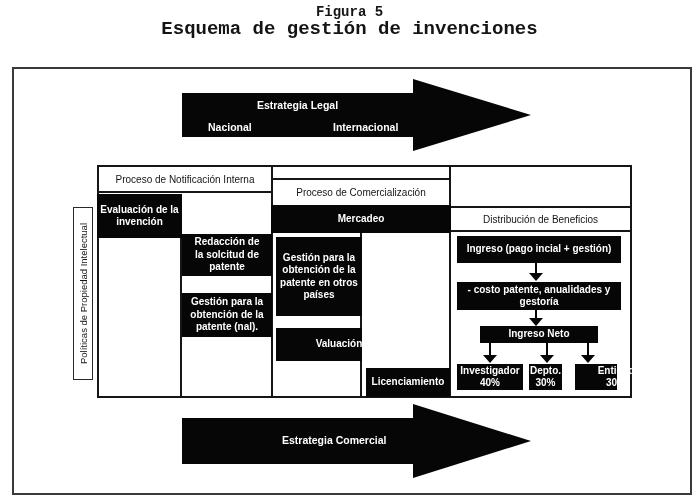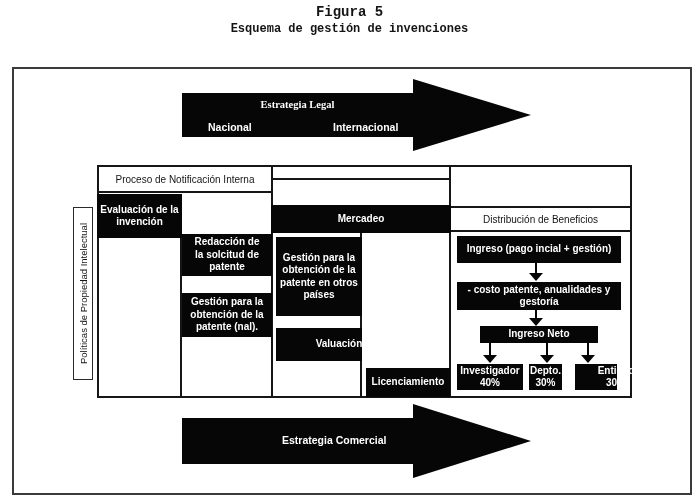--- a/index.html
+++ b/index.html
@@ -4,21 +4,21 @@
 <style>
   * { margin:0; padding:0; box-sizing:border-box; }
   html,body { background:#ffffff; }
   body { font-family:"Liberation Sans", sans-serif; }
   .canvas { position:relative; width:699px; height:504px; background:#ffffff; overflow:hidden; }
 
   
   .titleblock { position:absolute; top:4px; left:0; width:100%; text-align:center;
                 font-family:Liberation Mono, monospace; font-weight:bold; color:#141414; }
   .title1 { font-size:14px; line-height:17px; }
-  .title2 { font-size:12px; line-height:17px; }
+  .title2 { font-size:19px; line-height:17px; }
 
   
   .frame { position:absolute; left:12px; top:67px; width:680px; height:428px; border:2px solid #3a3a3a; }
 
   
   .hline, .vline { position:absolute; background:#161616; }
   .hline { height:2px; }
   .vline { width:2px; }
 
   
@@ -28,21 +28,21 @@
   
   .bbox { position:absolute; background:#060606; color:#ffffff; font-weight:bold;
           font-size:10px; line-height:12.5px; display:flex; align-items:center;
           justify-content:center; text-align:center; }
 
   
   .arrow-body { position:absolute; background:#060606; color:#ffffff; font-weight:bold; font-size:10.5px; }
   .arrow-head { position:absolute; width:0; height:0; }
   .head-legal { border-top:36px solid transparent; border-bottom:36px solid transparent; border-left:118px solid #060606; }
   .head-comercial { border-top:37px solid transparent; border-bottom:37px solid transparent; border-left:118px solid #060606; }
-  .al-title { position:absolute; top:6px; left:0; width:100%; text-align:center;font-family:Liberation Serif, serif; }
+  .al-title { position:absolute; top:6px; left:0; width:100%; text-align:center; }
   .al-nacional { position:absolute; left:26px; top:28px; }
   .al-internacional { position:absolute; left:140px; top:28px;padding-left:11px; }
   .ac-title { position:absolute; top:16px; left:38px; width:100%; text-align:left; padding-left:62px; }
 
   
   .varrow-stem { position:absolute; width:2px; background:#060606; }
   .varrow-head { position:absolute; width:0; height:0; border-left:7px solid transparent;
                  border-right:7px solid transparent; border-top:8px solid #060606; }
 
   
@@ -80,20 +80,21 @@
   <div class="vline" style="left:271px; top:165px; height:233px;"></div>
   <div class="vline" style="left:449px; top:165px; height:233px;"></div>
   <div class="vline" style="left:180px; top:194px; height:204px;"></div>
   <div class="vline" style="left:360px; top:233px; height:165px;"></div>
   <div class="hline" style="left:97px; top:191px; width:176px;"></div>
   <div class="hline" style="left:271px; top:178px; width:180px;"></div>
   <div class="hline" style="left:449px; top:206px; width:183px;"></div>
   <div class="hline" style="left:449px; top:230px; width:183px;"></div>
 
   <div class="whitehdr" style="left:97px; top:167px; width:176px; height:24px;">Proceso de Notificación Interna</div>
+  <div class="whitehdr" style="left:271px; top:180px; width:180px; height:24px;">Proceso de Comercialización</div>
   <div class="whitehdr" style="left:449px; top:208px; width:183px; height:22px;">Distribución de Beneficios</div>
 
   <div class="bbox" style="left:97px; top:194px; width:85px; height:44px;">
       <span>Evaluación de la<br>invención</span>
     </div>
   <div class="bbox" style="left:182px; top:234px; width:90px; height:42px;">
       <span>Redacción de<br>la solcitud de<br>patente</span>
     </div>
   <div class="bbox" style="left:182px; top:293px; width:90px; height:44px;">
       <span>Gestión para la<br>obtención de la<br>patente (nal).</span>

